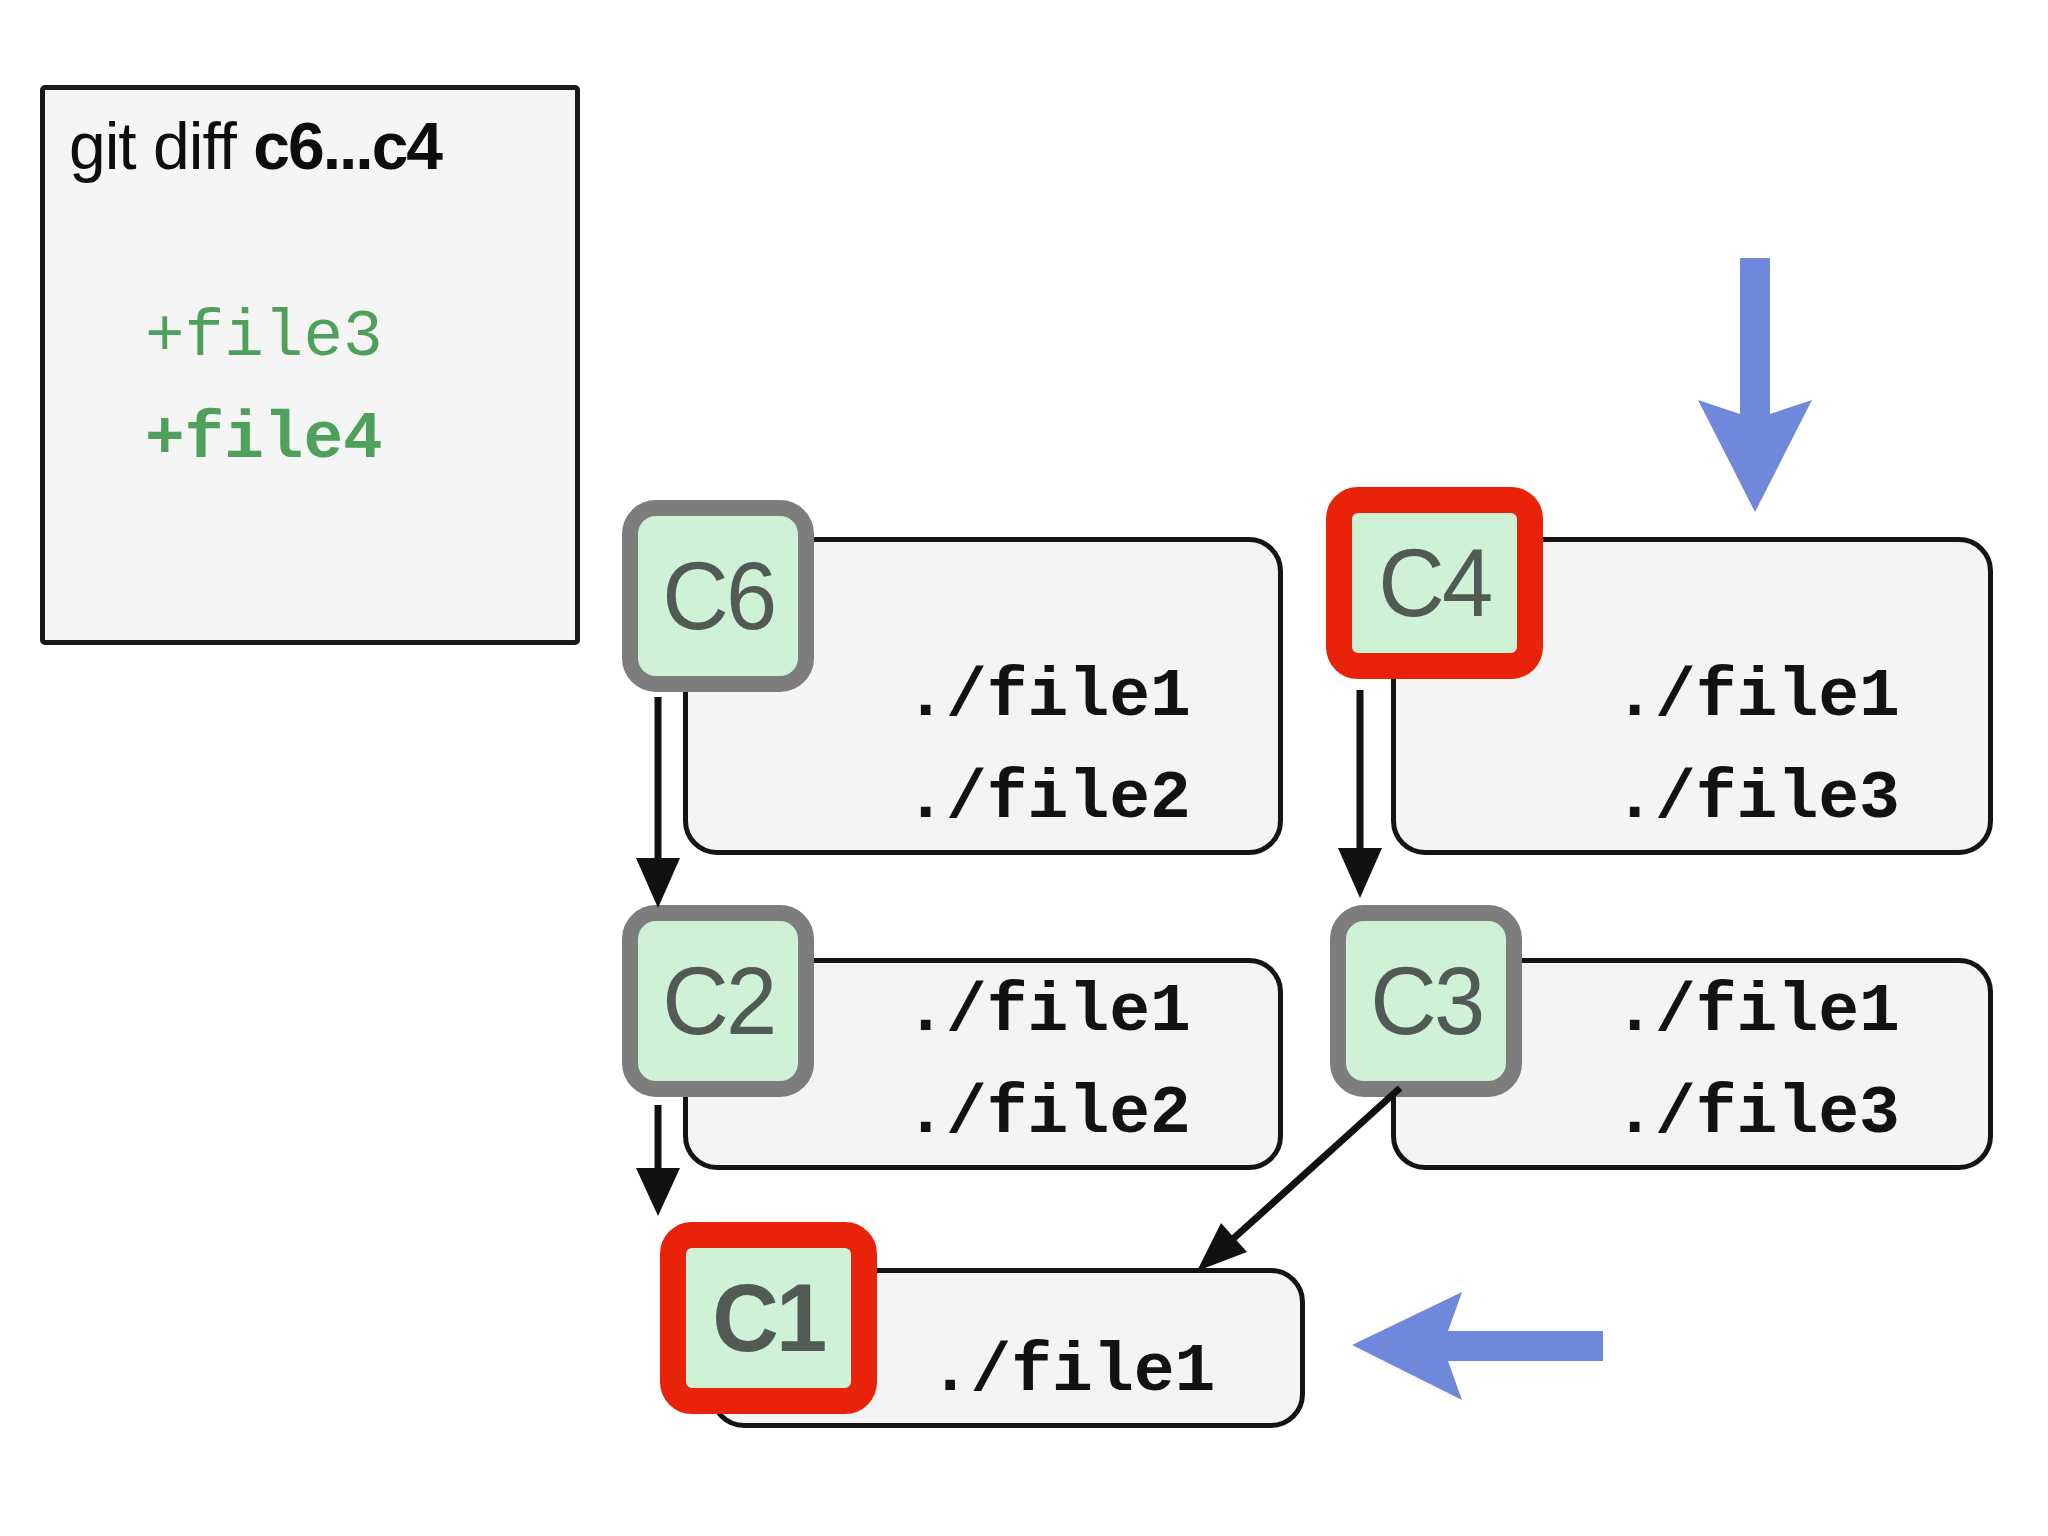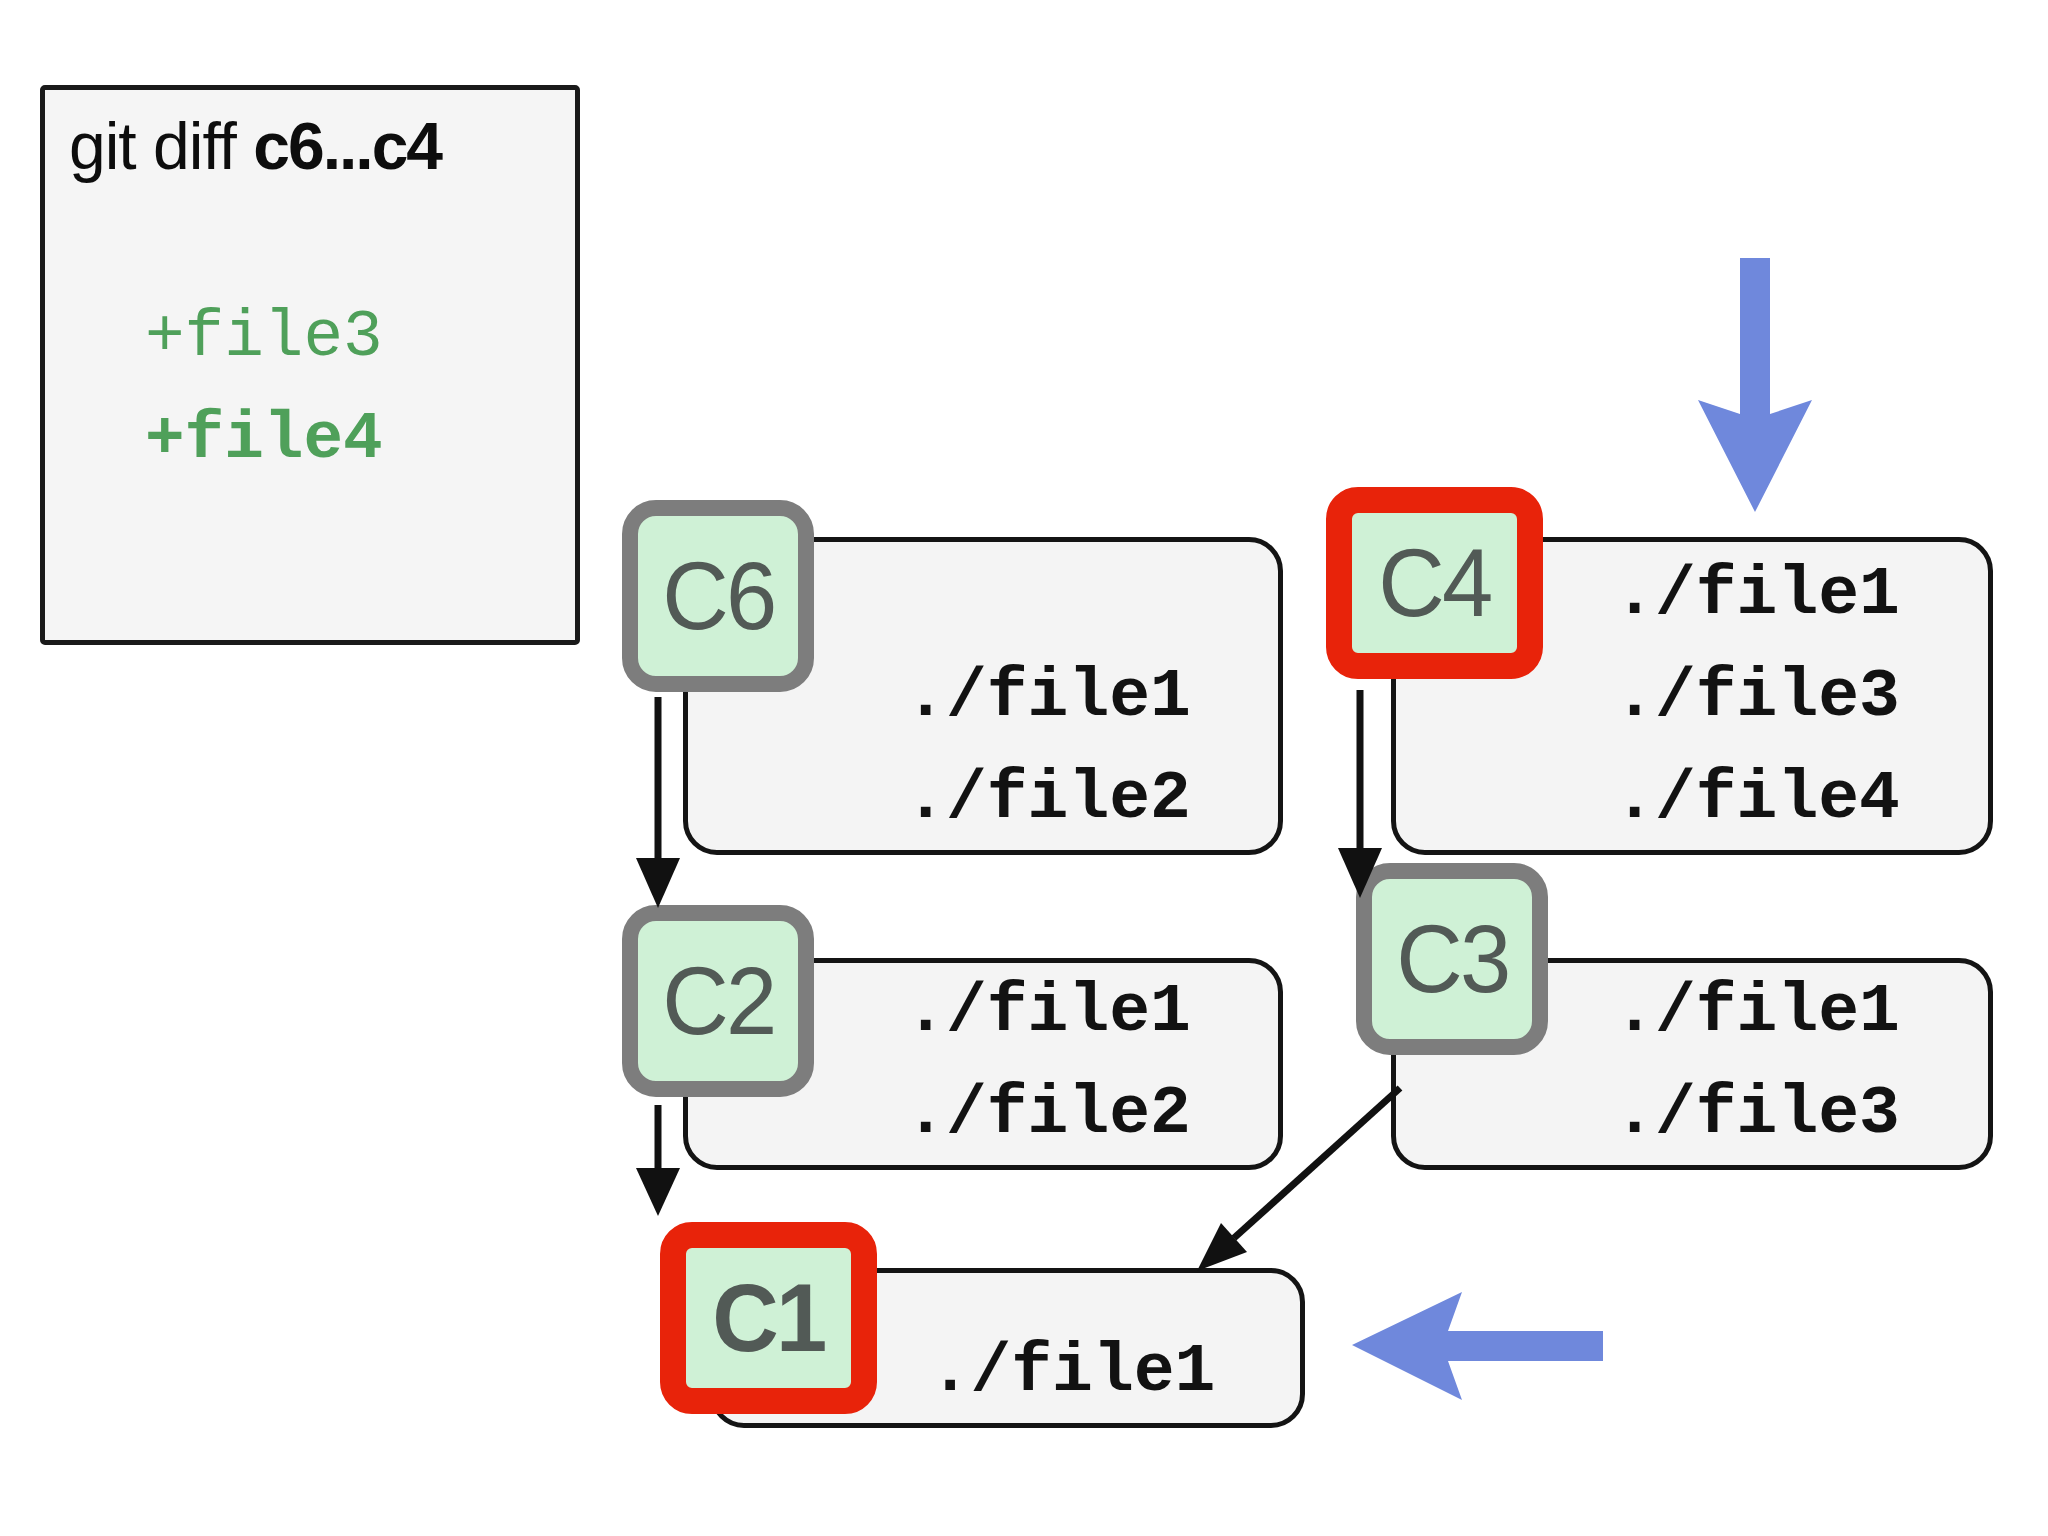--- a/index.html
+++ b/index.html
@@ -90,21 +90,20 @@
     </div>
     <div class="node" style="left:622px;top:500px;">
       <span class="node-label">C6</span>
     </div>
   </div>
 
   <div>
     <div class="filebox" style="left:1391px;top:537px;width:602px;height:318px;">
       <div class="fline">./file1</div>
       <div class="fline">./file3</div>
-      <div class="fline">./file4</div>
     </div>
     <div class="node highlight" style="left:1326px;top:487px;">
       <span class="node-label">C4</span>
     </div>
   </div>
 
   <div>
     <div class="filebox" style="left:683px;top:958px;width:600px;height:212px;">
       <div class="fline">./file1</div>
       <div class="fline">./file2</div>
@@ -112,21 +111,21 @@
     <div class="node" style="left:622px;top:905px;">
       <span class="node-label">C2</span>
     </div>
   </div>
 
   <div>
     <div class="filebox" style="left:1391px;top:958px;width:602px;height:212px;">
       <div class="fline">./file1</div>
       <div class="fline">./file3</div>
     </div>
-    <div class="node" style="left:1330px;top:863px;margin-left:26px;">
+    <div class="node" style="left:1330px;top:905px;">
       <span class="node-label">C3</span>
     </div>
   </div>
 
   <div>
     <div class="filebox" style="left:710px;top:1268px;width:595px;height:160px;">
       <div class="fline">./file1</div>
     </div>
     <div class="node highlight" style="left:660px;top:1222px;font-weight:bold;">
       <span class="node-label">C1</span>

